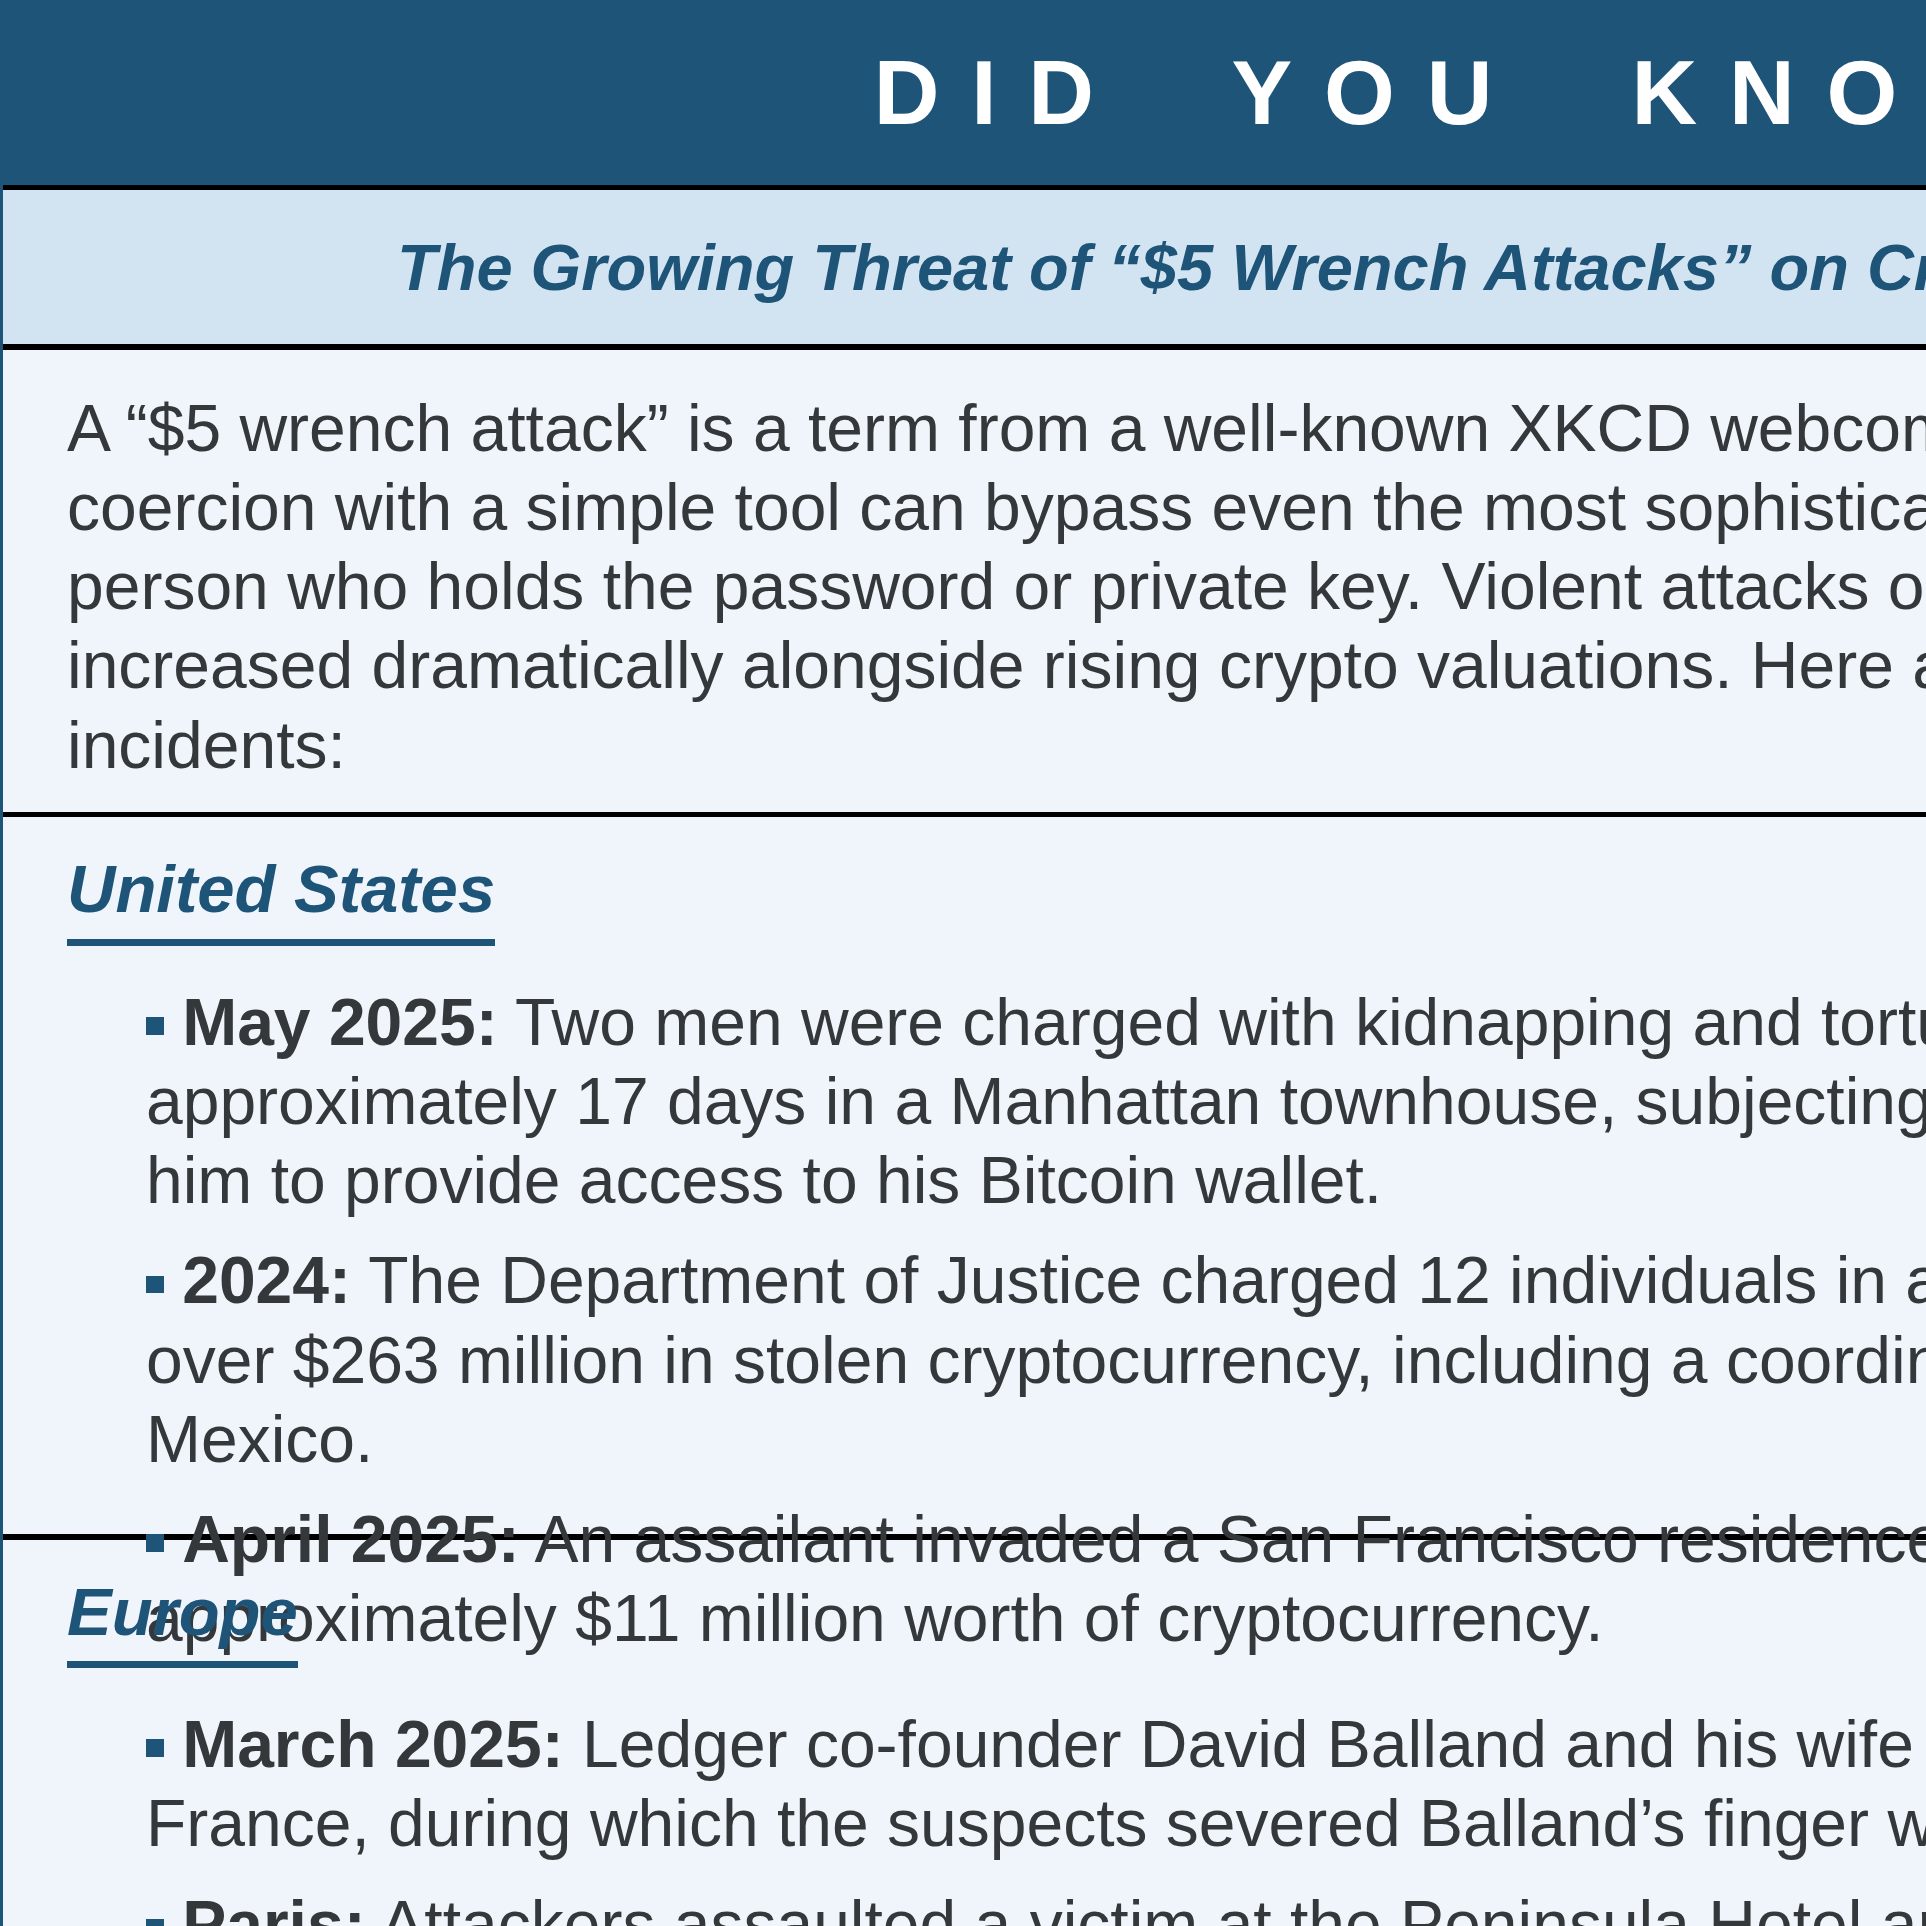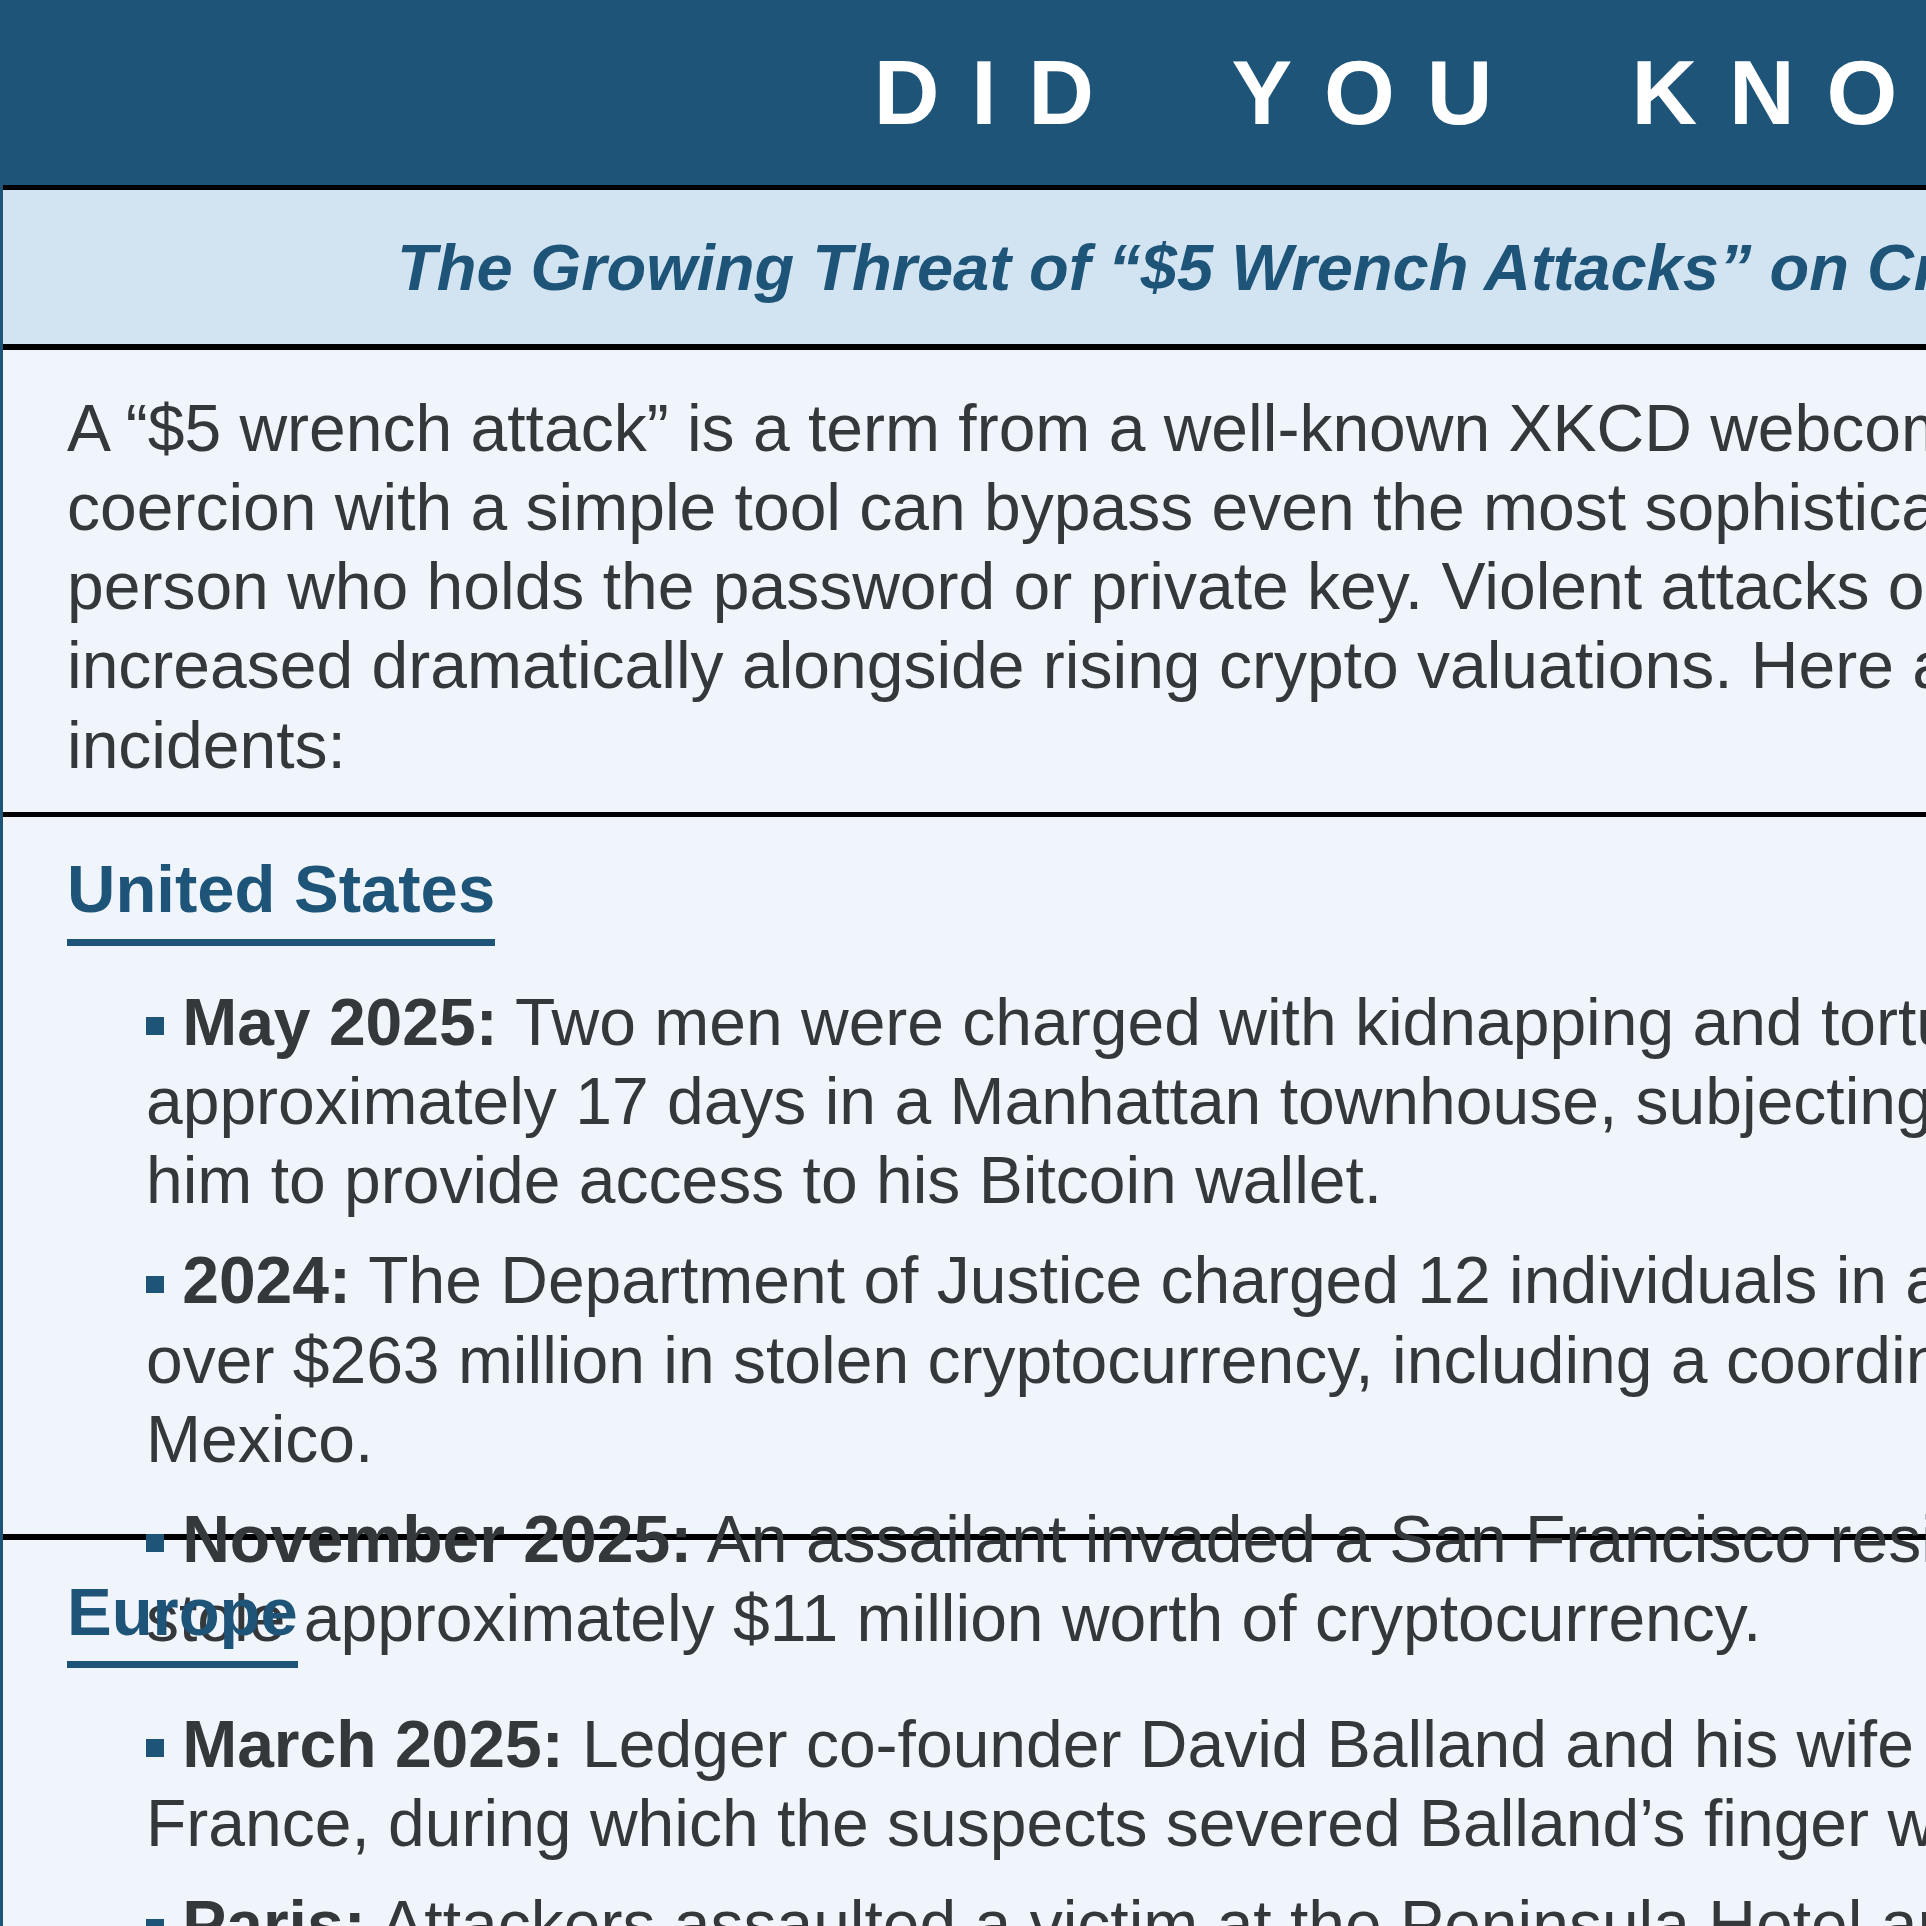--- a/index.html
+++ b/index.html
@@ -50,20 +50,21 @@
     background:var(--section-bg);
     padding:33px 65px 0 64px;
   }
   .section.us{height:717px;}
   .section.europe{height:847px;}
   .section h3{
     display:inline-block;
     color:var(--accent);font-size:67px;font-weight:bold;
     padding-bottom:11.6px;border-bottom:7px solid var(--accent);
     margin-bottom:37px;
+    font-style:italic;
   }
   .bullets{list-style:none;}
   .bullets li{
     margin:0 0 21px 79px;
     font-size:66px;line-height:1.2;color:var(--body-text);
   }
   .bullets li .sq{
     display:inline-block;width:17.7px;height:17.7px;
     background:var(--accent);
     margin-right:18.5px;transform:translateY(-10px);
@@ -91,21 +92,21 @@
     <p>A “$5 wrench attack” is a term from a well-known XKCD webcomic illustrating how physical coercion with a simple tool can bypass even the most sophisticated encryption—by targeting the person who holds the password or private key. Violent attacks on cryptocurrency holders have increased dramatically alongside rising crypto valuations. Here are some recent publicly reported incidents:</p>
   </div>
 
   <div class="sep"></div>
 
   <div class="section us">
     <h3>United States</h3>
     <ul class="bullets">
       <li><span class="sq"></span><strong>May 2025:</strong> <span>Two men were charged with kidnapping and torturing an Italian businessman for approximately 17 days in a Manhattan townhouse, subjecting him to electric shocks and forcing him to provide access to his Bitcoin wallet.</span></li>
       <li><span class="sq"></span><strong>2024:</strong> <span>The Department of Justice charged 12 individuals in a racketeering conspiracy involving over $263 million in stolen cryptocurrency, including a coordinated home invasion in New Mexico.</span></li>
-      <li><span class="sq"></span><strong>November 2025:</strong> <span>An assailant invaded a San Francisco residence, tied up the victim, and stole approximately $11 million worth of cryptocurrency.</span></li>
+      <li><span class="sq"></span><strong>April 2025:</strong> <span>An assailant invaded a San Francisco residence, tied up the victim, and stole approximately $11 million worth of cryptocurrency.</span></li>
     </ul>
   </div>
 
   <div class="sep"></div>
 
   <div class="section europe">
     <h3>Europe</h3>
     <ul class="bullets">
       <li><span class="sq"></span><strong>March 2025:</strong> <span>Ledger co-founder David Balland and his wife were kidnapped in Vierzon, France, during which the suspects severed Balland’s finger while making ransom demands.</span></li>
       <li><span class="sq"></span><strong>Paris:</strong> <span>Attackers assaulted a victim at the Peninsula Hotel and stole a hard drive containing €2 million worth of Bitcoin.</span></li>

